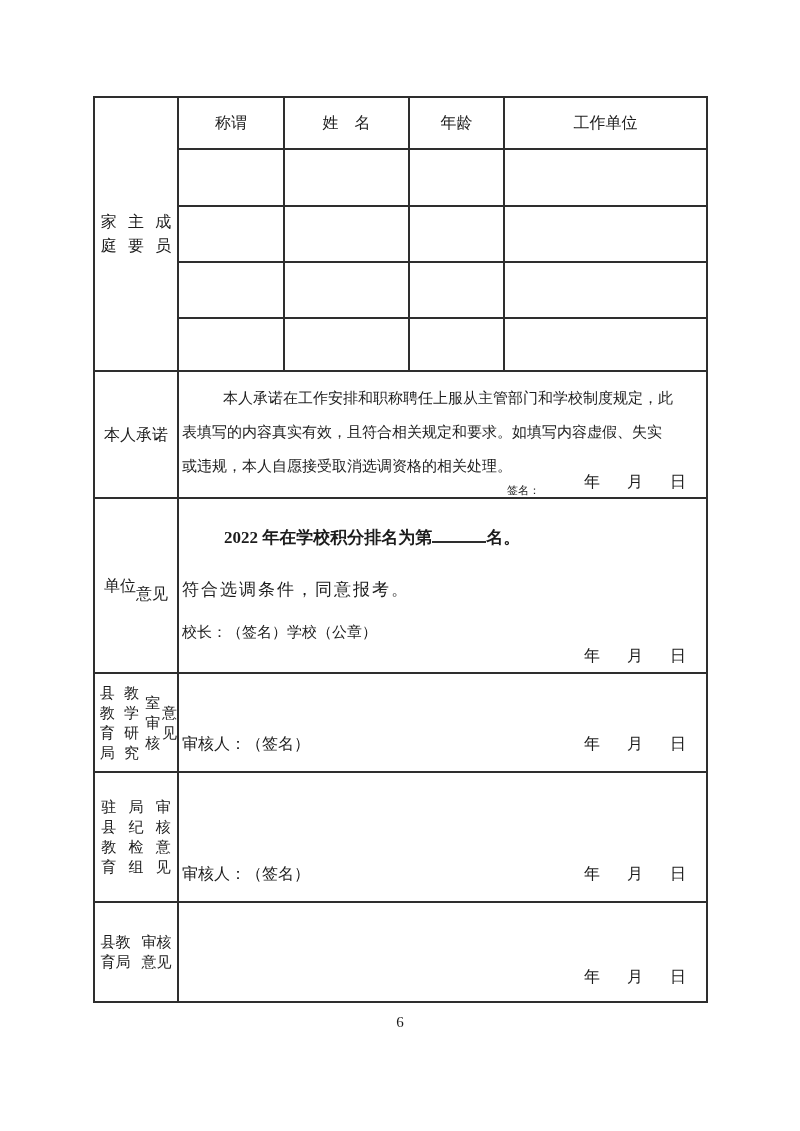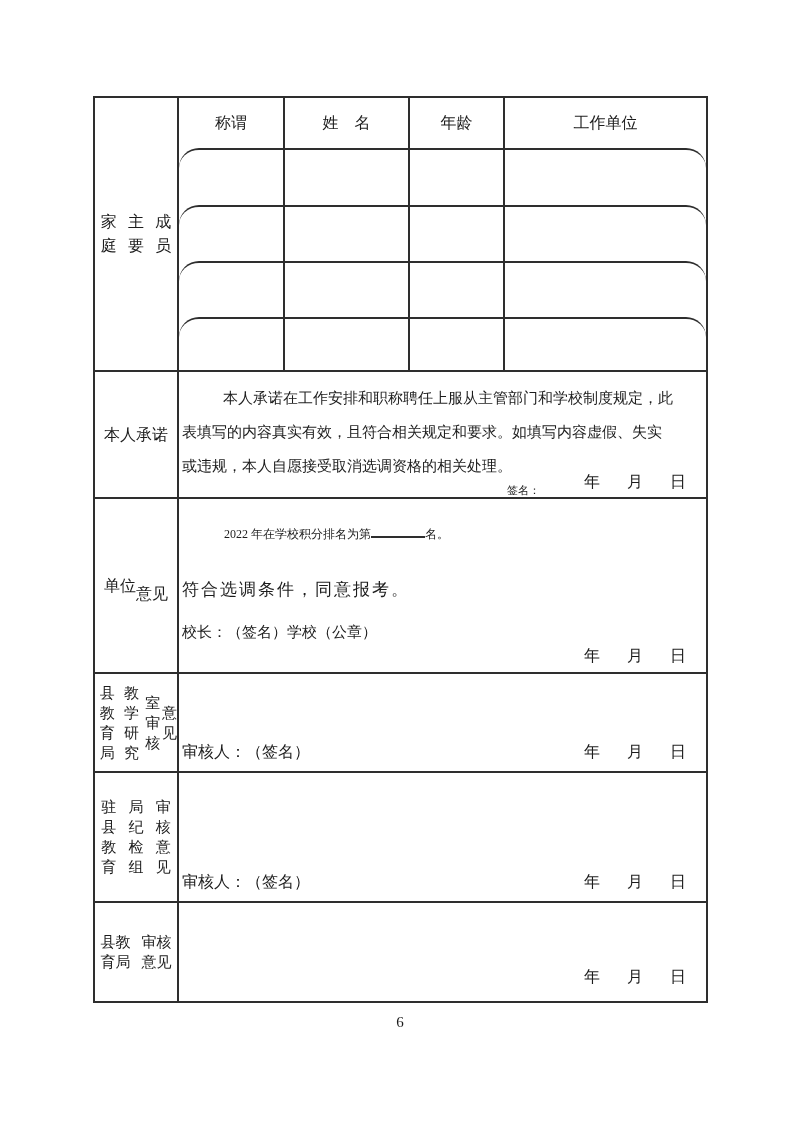--- a/index.html
+++ b/index.html
@@ -25,21 +25,21 @@
     border-right:2px solid #2e2e2e;
     display:flex; flex-direction:row;
     justify-content:center; align-items:center;
     text-align:center;
   }
   .label-cell div { font-size:16px; line-height:24px; }
   .content-cell { flex:1 1 auto; position:relative; }
 
   
   .family-grid { display:flex; flex-direction:column; height:100%; }
-  .family-row { display:flex; flex:none;border-radius:20px; }
+  .family-row { display:flex; flex:none; }
   .family-row + .family-row { border-top:2px solid #2e2e2e; }
   .fcell { height:100%; }
   .fcell + .fcell { border-left:2px solid #2e2e2e; }
   .fc1 { flex:0 0 104px; }
   .fc2 { flex:0 0 125px; }
   .fc3 { flex:0 0 95px; }
   .fc4 { flex:1 1 auto; }
   .family-header .fcell {
     display:flex; align-items:center; justify-content:center;
     font-size:16px;
@@ -48,36 +48,36 @@
   
   .commitment-label div { line-height:21px; }
   .commitment-content { padding-top:6px; }
   .pline { font-size:15px; line-height:28px; padding-left:3px; white-space:nowrap;margin-top:6px; }
   .pline.indent { padding-left:44px; }
   .sig-line { padding-left:328px; font-size:11px; line-height:21px; }
 
   
   .unit-label div { line-height:26px; }
   .unit-label div + div { margin-top:16px; }
-  .unit-rank { position:absolute; top:26px; left:45px; font-size:12px; white-space:nowrap; }
+  .unit-rank { position:absolute; top:26px; left:45px; font-size:17px; white-space:nowrap;font-weight:bold; }
   .blank-underline {
     display:inline-block; width:54px; height:1.05em;
     border-bottom:2px solid #2e2e2e; vertical-align:baseline;
   }
   .unit-approval { position:absolute; top:79px; left:3px; font-size:17px; letter-spacing:2px; white-space:nowrap; }
   .unit-signrow {
     position:absolute; top:124px; left:0; right:0;
     display:flex; 
     padding:0 66px 0 3px; font-size:15px;font-family:Liberation Mono, monospace;
   }
 
   
   .small-label div { font-size:15px; line-height:20px; }
   .review-bottom {
-    position:absolute; bottom:8px; left:0; right:0;
+    position:absolute; bottom:16px; left:0; right:0;
     display:flex; justify-content:space-between; align-items:baseline;
     padding-left:3px; font-size:16px;
   }
 
   
   .date-line {
     display:flex; justify-content:flex-end; gap:27px;
     padding-right:20px; font-size:16px; line-height:20px;
   }
   .date-abs { position:absolute; left:0; right:0; }

